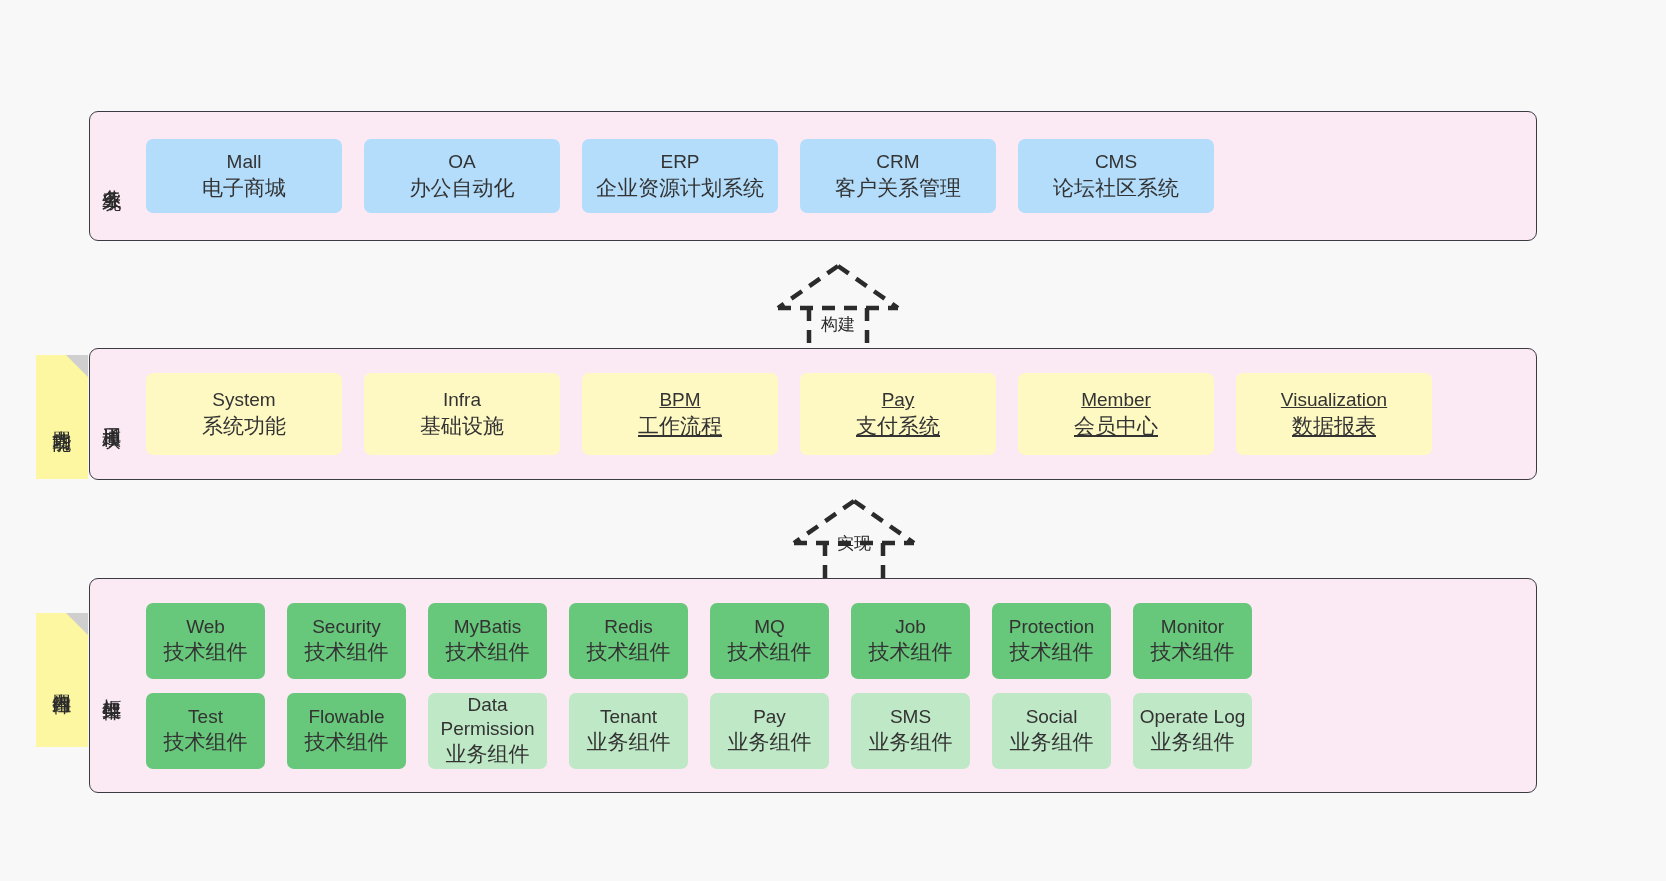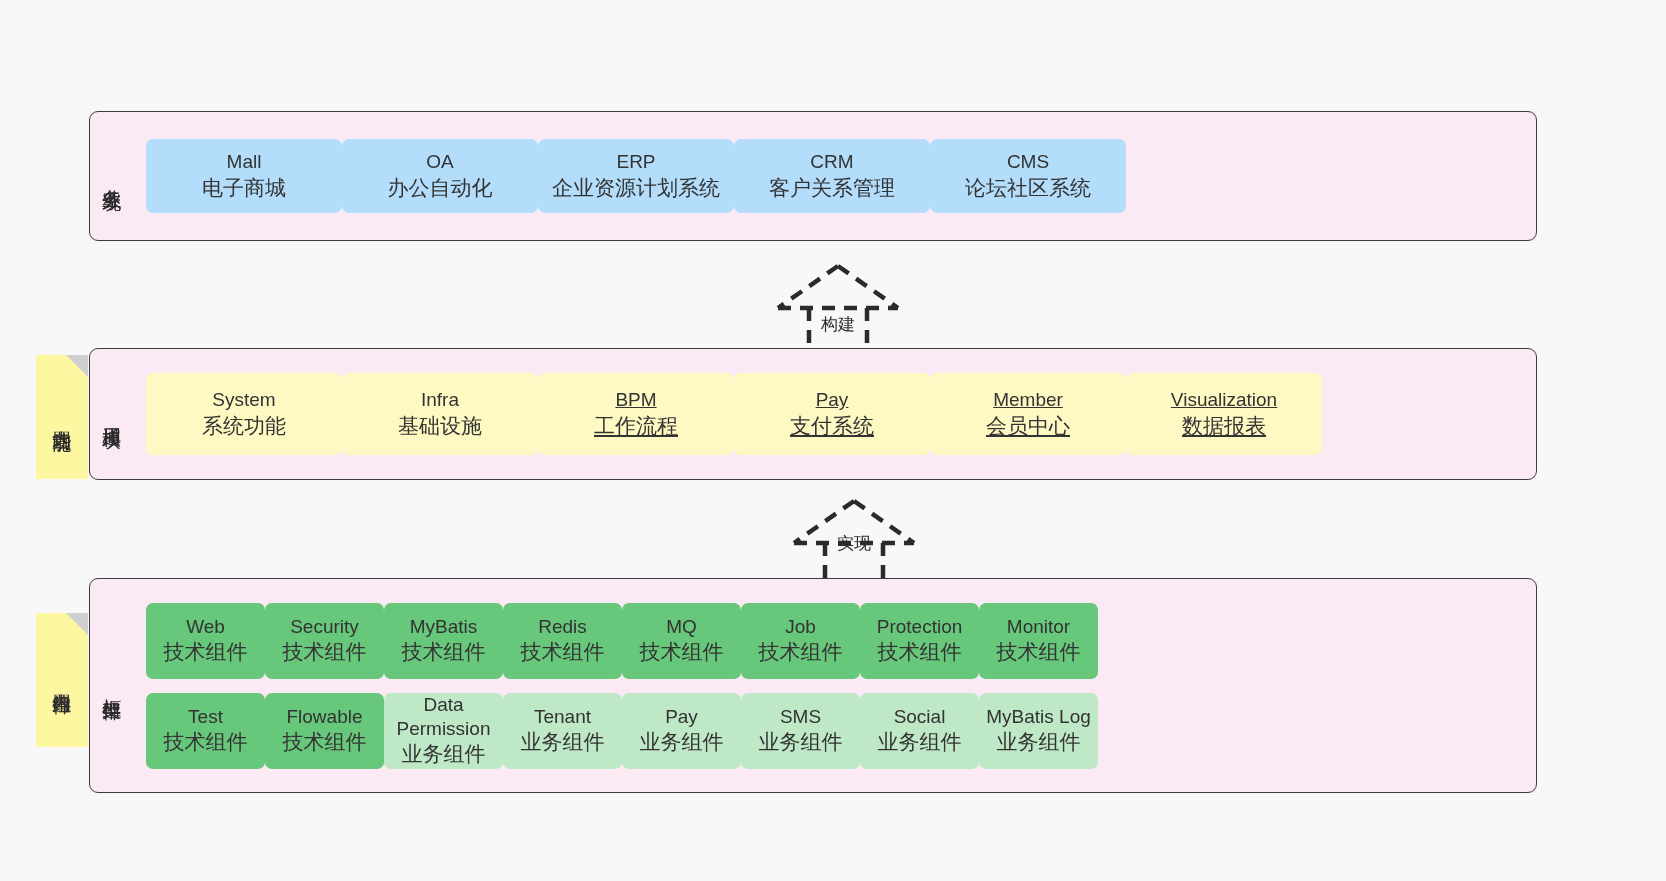--- a/index.html
+++ b/index.html
@@ -40,20 +40,21 @@
   .band-body{
     flex:1 1 auto;
     display:flex;
     flex-direction:column;
     justify-content:center;
     gap:14px;
     padding:0 12px;
   }
   .row{
     display:flex;
+    gap:22px;
     justify-content:flex-start;
   }
 
   
   .card{
     box-sizing:border-box;
     border-radius:7px;
     display:flex;
     flex-direction:column;
     align-items:center;
@@ -271,21 +272,21 @@
         </div>
         <div class="card c-green-light">
           <span class="t">SMS</span>
           <span class="s">业务组件</span>
         </div>
         <div class="card c-green-light">
           <span class="t">Social</span>
           <span class="s">业务组件</span>
         </div>
         <div class="card c-green-light">
-          <span class="t">MyBatis Log</span>
+          <span class="t">Operate Log</span>
           <span class="s">业务组件</span>
         </div>
       </div>
 
     </div>
   </div>
 
 </div>
 
 </body></html>

